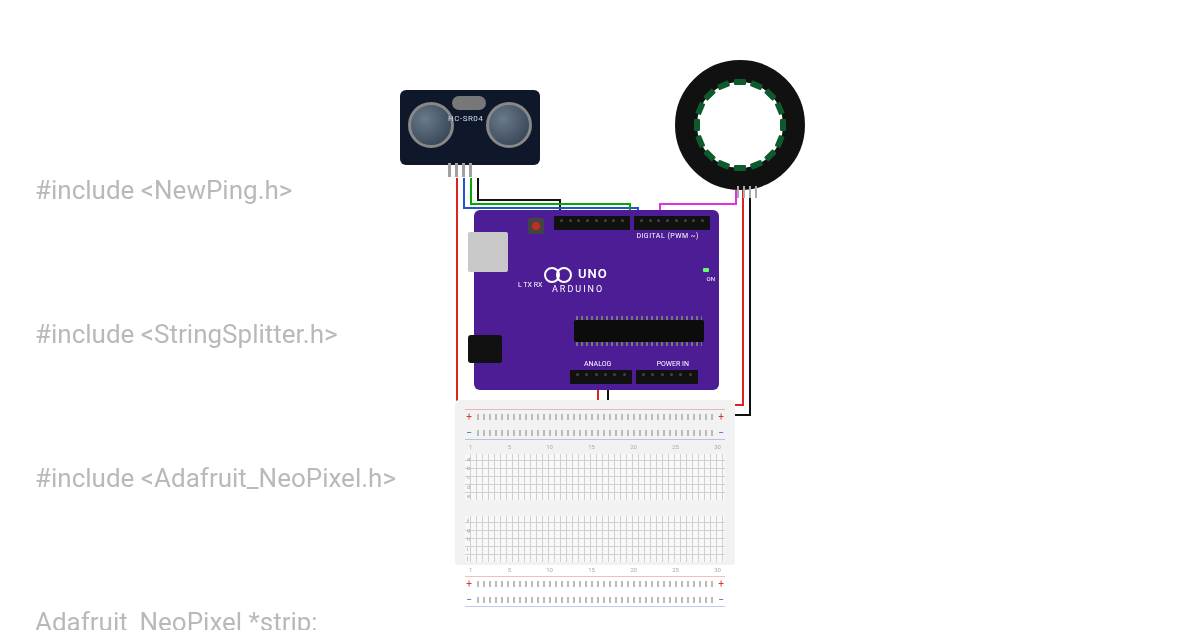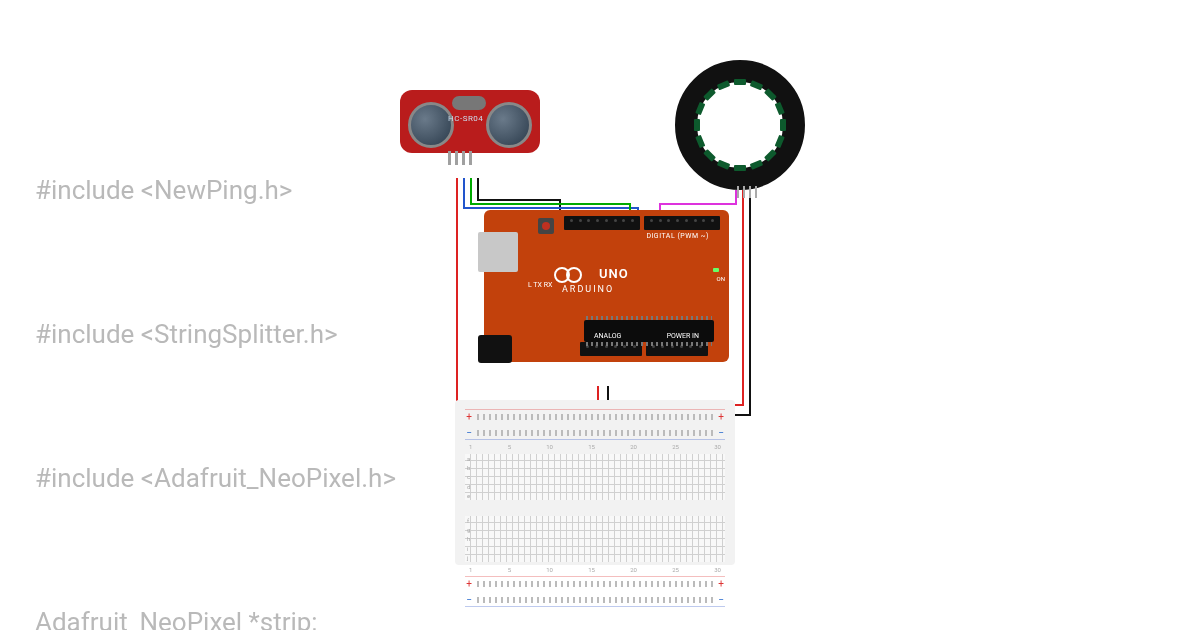--- a/index.html
+++ b/index.html
@@ -26,23 +26,23 @@
     position: absolute;
     left: 390px;
     top: 60px;
     width: 760px;
     height: 560px;
   }
   
   .sonar {
     position: absolute;
     left: 10px; top: 30px;
-    width: 140px; height: 63px;
-    background: #b91c1c;
-    border-radius: 12px;
+    width: 140px; height: 75px;
+    background: #0f172a;
+    border-radius: 6px;
   }
   .sonar .eye {
     position: absolute;
     width: 46px; height: 46px;
     background: radial-gradient(circle at 35% 35%, #6a7a8a, #2a3a4a);
     border: 3px solid #888;
     border-radius: 50%;
     top: 12px;
   }
   .sonar .eye.left  { left: 8px; }
@@ -91,23 +91,23 @@
     position: absolute;
     left: 40px; bottom: -30px;
     display: flex; gap: 4px;
   }
   .ring .leads span {
     width: 2px; height: 12px; background: #aaa;
   }
   
   .arduino {
     position: absolute;
-    left: 94px; top: 150px;
-    width: 245px; height: 152px;
-    background: #c2410c;
+    left: 84px; top: 150px;
+    width: 245px; height: 180px;
+    background: #4c1d95;
     border-radius: 6px;
     color: #fff;
     font-size: 7px;
   }
   .arduino .usb {
     position: absolute;
     left: -6px; top: 22px;
     width: 40px; height: 40px;
     background: #c8c8c8;
     border-radius: 2px;
@@ -142,21 +142,21 @@
   .arduino .header.bot2 { left: 162px; bottom: 6px; width: 62px; }
   .arduino .header .holes{
     position:absolute; inset:3px; display:flex; justify-content:space-around;
   }
   .arduino .header .holes span{
     width:3px; height:3px; background:#444; border-radius:50%;
   }
   .arduino .brand-row {
     position: absolute;
     left: 70px; top: 56px;
-    display:flex; align-items:center; gap:17px;
+    display:flex; align-items:center; gap:6px;
   }
   .arduino .infinity {
     width: 28px; height: 14px;
     position: relative;
   }
   .arduino .infinity::before,
   .arduino .infinity::after{
     content:""; position:absolute; width:12px; height:12px;
     border:2px solid #fff; border-radius:50%; top:0;
   }

